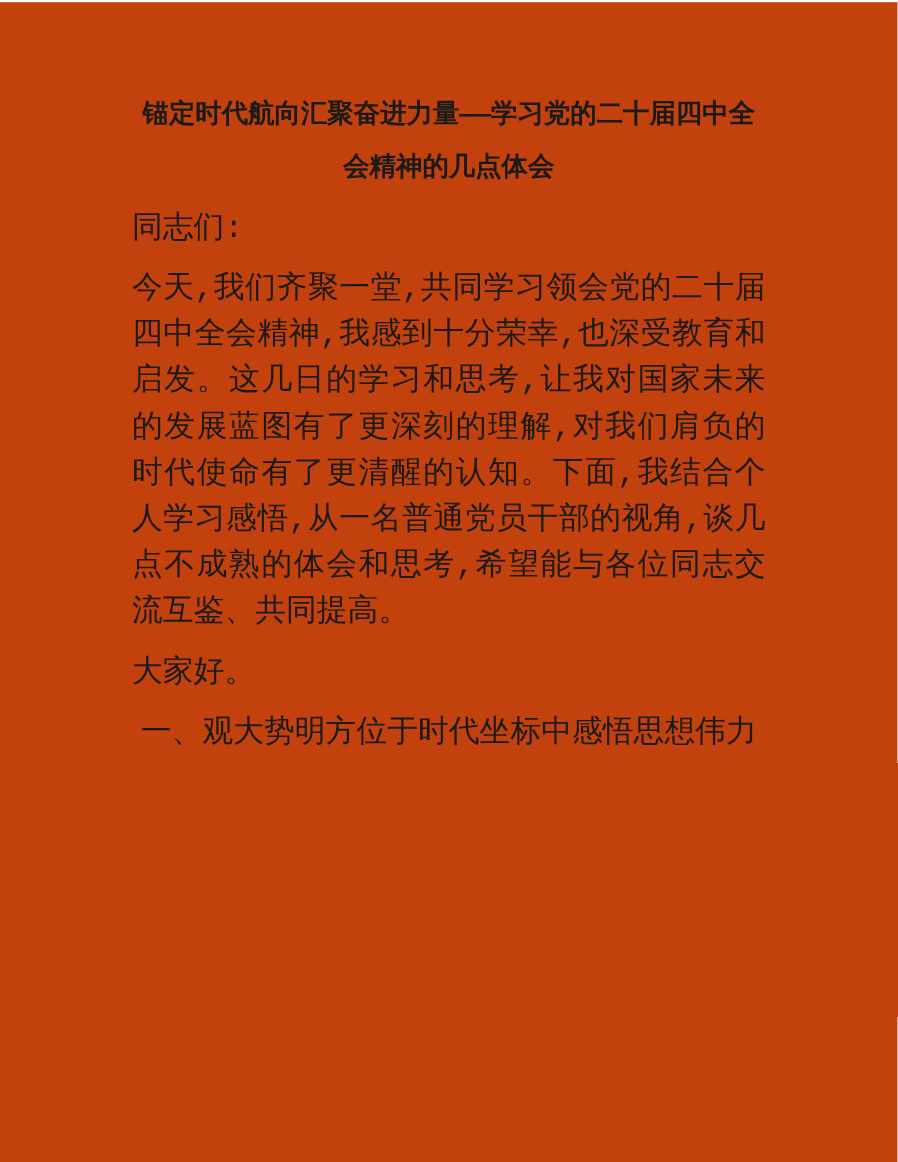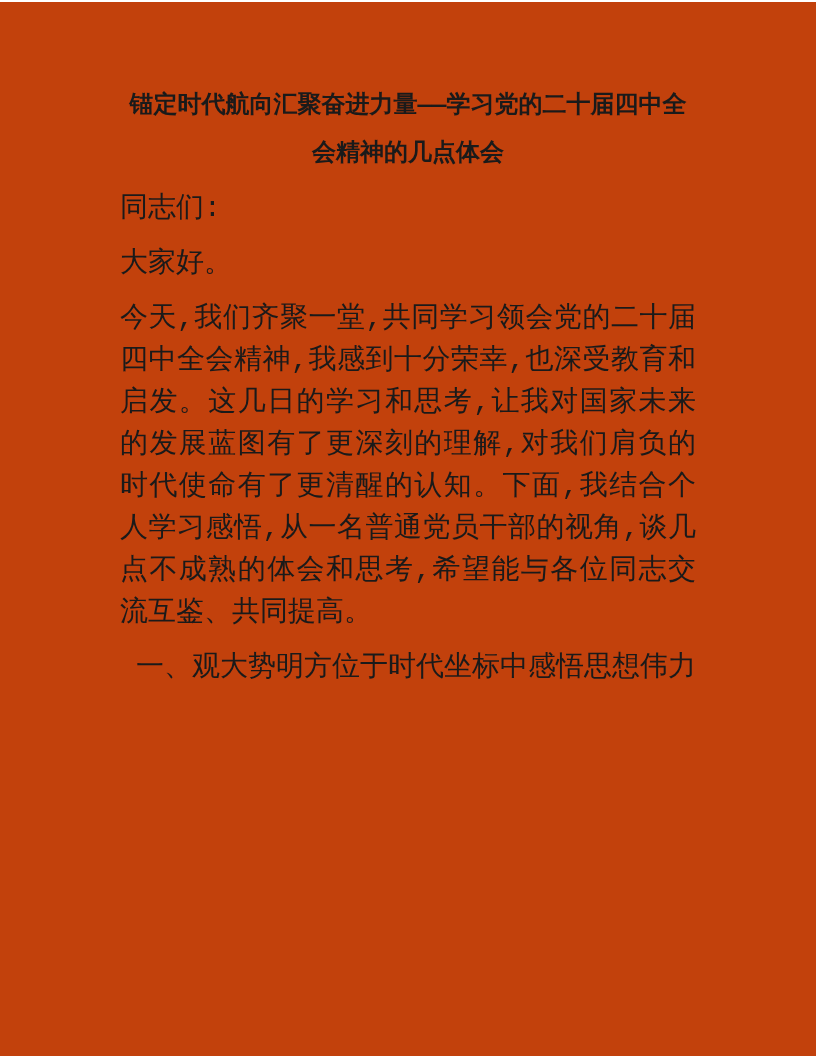--- a/index.html
+++ b/index.html
@@ -27,30 +27,30 @@
     margin: 0 0 10px 0;
   }
   .para {
     font-size: 28px;
     line-height: 42px;
     margin: 0 0 13px 0;
     text-align: justify;
     word-break: break-all;
   }
   .para.heading {
-    text-align: right;
+    text-align: center;
   }
 </style>
 </head>
 <body>
 
 <div class="page">
   <h1 class="title">锚定时代航向汇聚奋进力量——学习党的二十届四中全会精神的几点体会</h1>
 
   <p class="para">同志们:</p>
 
+  <p class="para">今天,我们齐聚一堂,共同学习领会党的二十届四中全会精神,我感到十分荣幸,也深受教育和启发。这几日的学习和思考,让我对国家未来的发展蓝图有了更深刻的理解,对我们肩负的时代使命有了更清醒的认知。下面,我结合个人学习感悟,从一名普通党员干部的视角,谈几点不成熟的体会和思考,希望能与各位同志交流互鉴、共同提高。</p>
+
   <p class="para">大家好。</p>
-
-  <p class="para">今天,我们齐聚一堂,共同学习领会党的二十届四中全会精神,我感到十分荣幸,也深受教育和启发。这几日的学习和思考,让我对国家未来的发展蓝图有了更深刻的理解,对我们肩负的时代使命有了更清醒的认知。下面,我结合个人学习感悟,从一名普通党员干部的视角,谈几点不成熟的体会和思考,希望能与各位同志交流互鉴、共同提高。</p>
 
   <p class="para heading">一、观大势明方位于时代坐标中感悟思想伟力</p>
 
 </div>
 
 </body></html>

